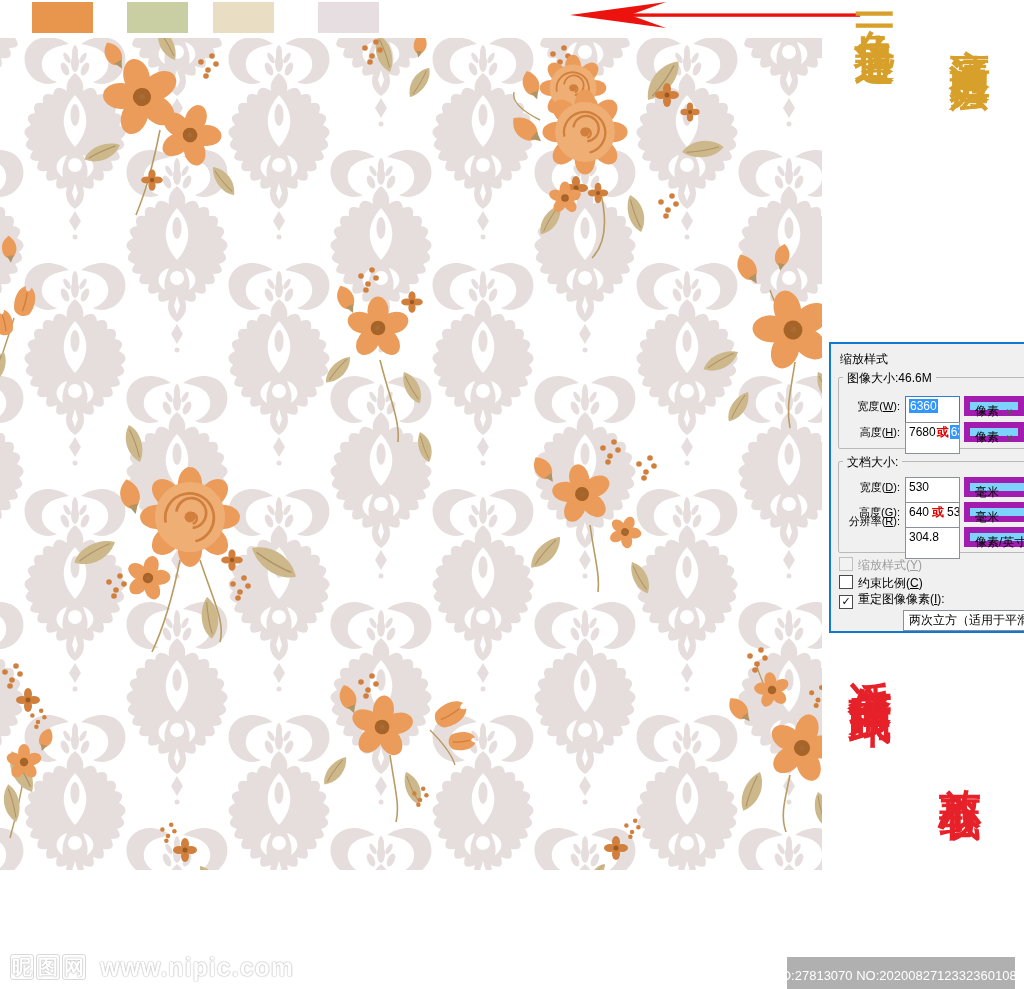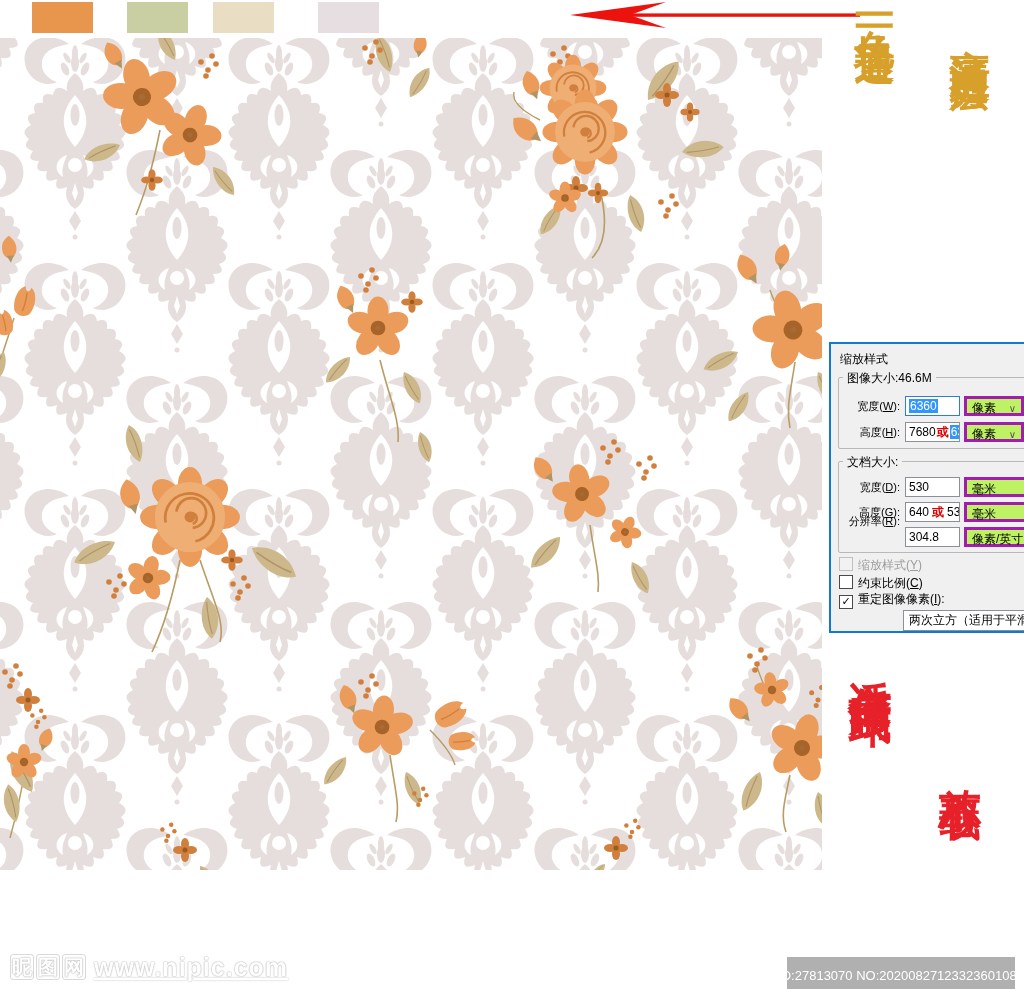--- a/index.html
+++ b/index.html
@@ -37,30 +37,30 @@
     border-radius:2px;box-sizing:border-box;
   }
   #grp-pixel{top:33px;height:72px;}
   #grp-doc{top:117px;height:92px;}
   .grouplabel{position:absolute;left:12px;background:#F0F0F0;padding:0 4px;font-size:12px;}
   #grp-pixel-label{top:26px;}
   #grp-doc-label{top:110px;}
   .rowlabel{position:absolute;left:0;width:69px;text-align:right;font-size:11px;}
   .m{text-decoration:underline;}
   .inputbox{
-    position:absolute;left:74px;width:55px;height:20px;background:#fff;
+    position:absolute;left:74px;width:55px;height:32px;background:#fff;
     border:1px solid #8a8f99;box-sizing:border-box;font-size:12px;
     line-height:18px;padding-left:3px;white-space:nowrap;overflow:hidden;
   }
   .inputbox.focused{border:1px solid #2F7DD8;}
   .selval{background:var(--sel);color:#fff;padding:0 1px;}
   .sep-red{color:#e00000;font-weight:bold;padding:0 1px;}
   .unitbox{
-    position:absolute;left:133px;height:20px;background:#bef264;
-    border:3px solid #a21caf;box-sizing:border-box;font-size:12px;
+    position:absolute;left:133px;height:20px;background:#7dd3fc;
+    border:6px solid #a21caf;box-sizing:border-box;font-size:12px;
     line-height:18px;padding-left:5px;white-space:nowrap;
   }
   .unitbox .chev{position:absolute;right:5px;top:1px;color:#555;font-size:10px;}
   .u60{width:60px;} .u80{width:80px;}
   .cbrow{position:absolute;left:8px;height:14px;font-size:12px;line-height:14px;}
   .cbbox{
     display:inline-block;width:12px;height:12px;border:1px solid #494949;
     background:#fff;vertical-align:-2px;margin-right:5px;text-align:center;
     line-height:11px;font-size:11px;box-sizing:content-box;
   }
@@ -74,21 +74,21 @@
   
   #wm-left{
     position:absolute;left:10px;top:952px;height:30px;display:flex;align-items:center;
     color:#fff;text-shadow:0 0 1px #b9b9b9,0 0 1px #b9b9b9,0 0 2px #c5c5c5;
     font-weight:bold;
   }
   #wm-left .logo-ch{
     display:inline-block;border:1px solid #d9d9d9;border-radius:3px;
     font-size:20px;line-height:24px;padding:0 1px;margin-right:2px;
   }
-  #wm-left .url{font-size:25px;letter-spacing:1px;margin-left:6px;text-decoration:underline;}
+  #wm-left .url{font-size:25px;letter-spacing:1px;margin-left:12px;}
   #wm-right{
     position:absolute;left:787px;top:957px;width:228px;height:36px;
     background:rgba(162,162,162,0.85);color:#fff;font-size:13px;
     display:flex;align-items:center;justify-content:center;white-space:nowrap;
   }
 </style>
 </head>
 <body>
 
 <div class="swatch" style="left: 32px; background-color: rgb(232, 149, 78);"></div>

